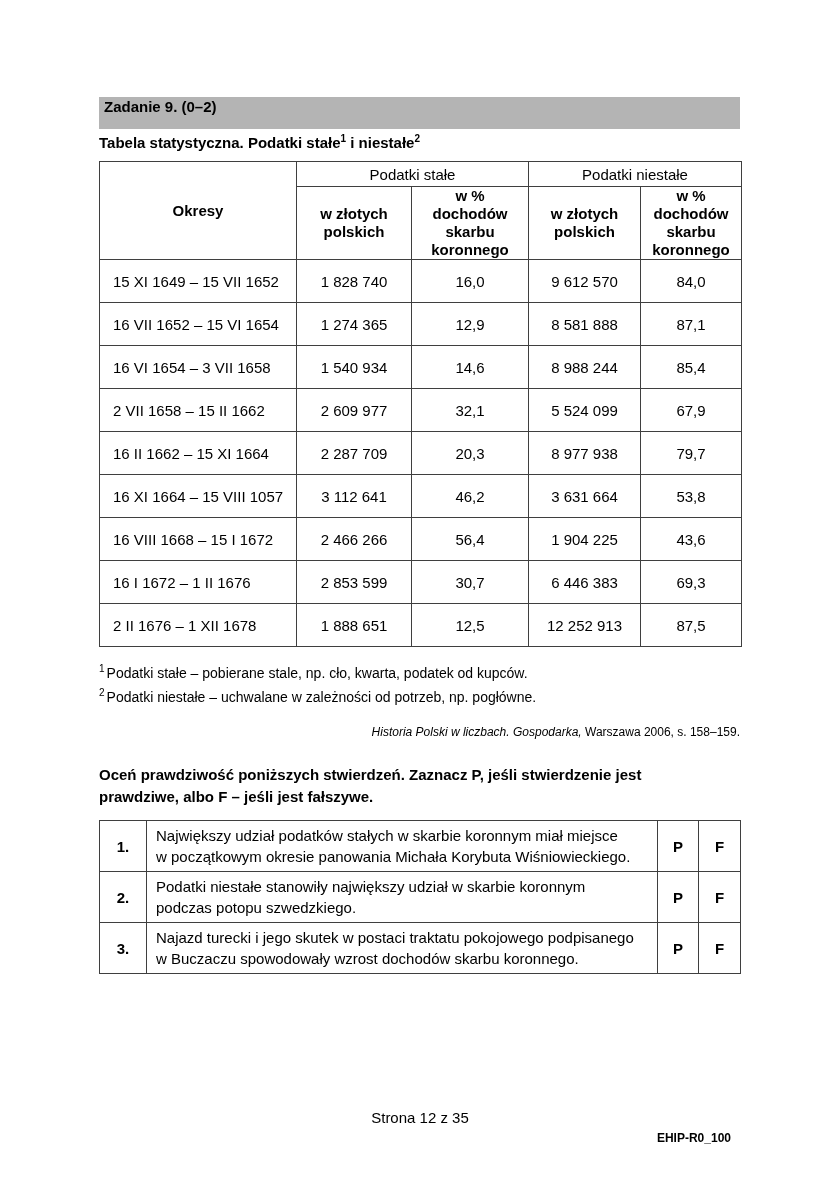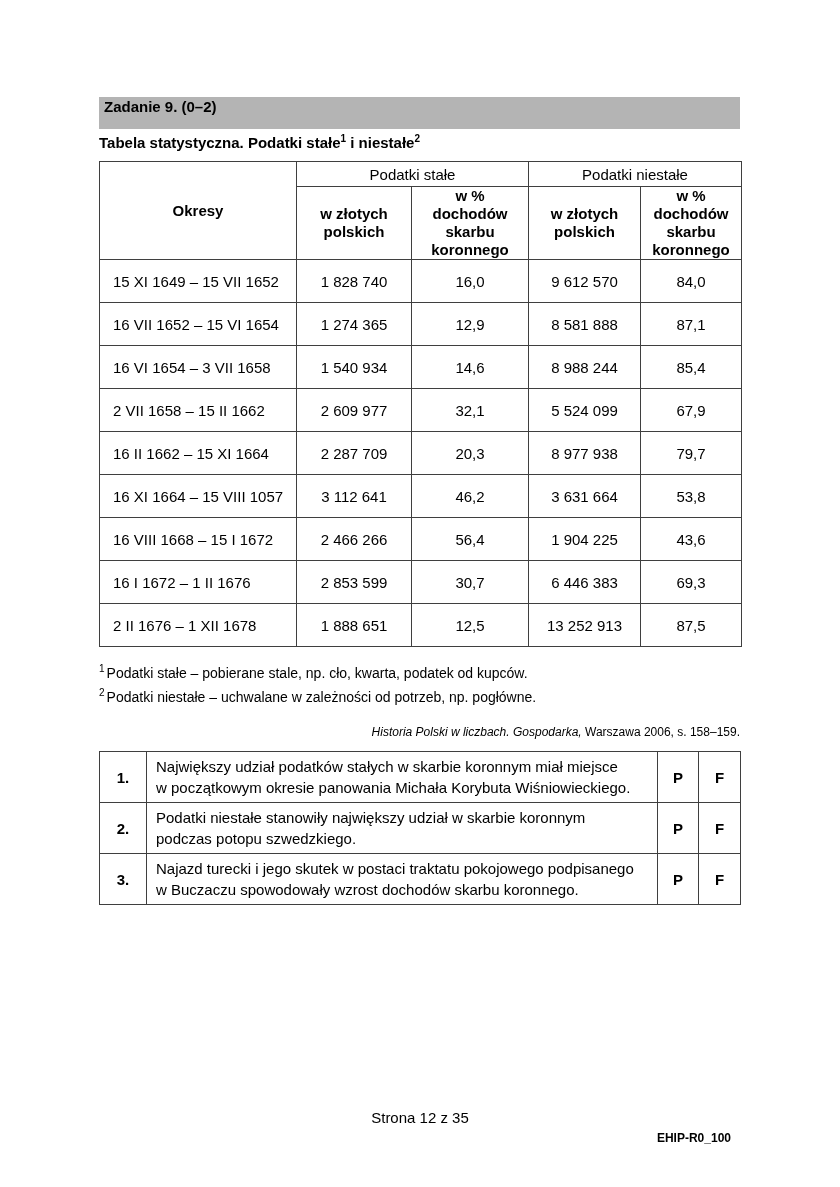--- a/index.html
+++ b/index.html
@@ -140,35 +140,39 @@
         <td class="period">16 I 1672 – 1 II 1676</td>
         <td>2 853 599</td>
         <td>30,7</td>
         <td>6 446 383</td>
         <td>69,3</td>
       </tr>
       <tr class="data-row">
         <td class="period">2 II 1676 – 1 XII 1678</td>
         <td>1 888 651</td>
         <td>12,5</td>
-        <td>13 252 913</td>
+        <td>12 252 913</td>
         <td>87,5</td>
       </tr>
     </tbody>
   </table>
 
   <div class="footnotes">
     <div class="footnote"><sup>1</sup><span>Podatki stałe – pobierane stale, np. cło, kwarta, podatek od kupców.</span></div>
     <div class="footnote"><sup>2</sup><span>Podatki niestałe – uchwalane w zależności od potrzeb, np. pogłówne.</span></div>
   </div>
 
   <div class="source">
     <span class="it">Historia Polski w liczbach. Gospodarka,</span><span> Warszawa 2006, s. 158–159.</span>
   </div>
 
+  <div class="instruction">
+    <span>Oceń prawdziwość poniższych stwierdzeń. Zaznacz P, jeśli stwierdzenie jest</span>
+    <span>prawdziwe, albo F – jeśli jest fałszywe.</span>
+  </div>
 
   <table class="statements">
     <colgroup>
       <col style="width:47px">
         <col style="width:511px">
         <col style="width:41px">
         <col style="width:42px">
     </colgroup>
     <tbody>
       <tr>

